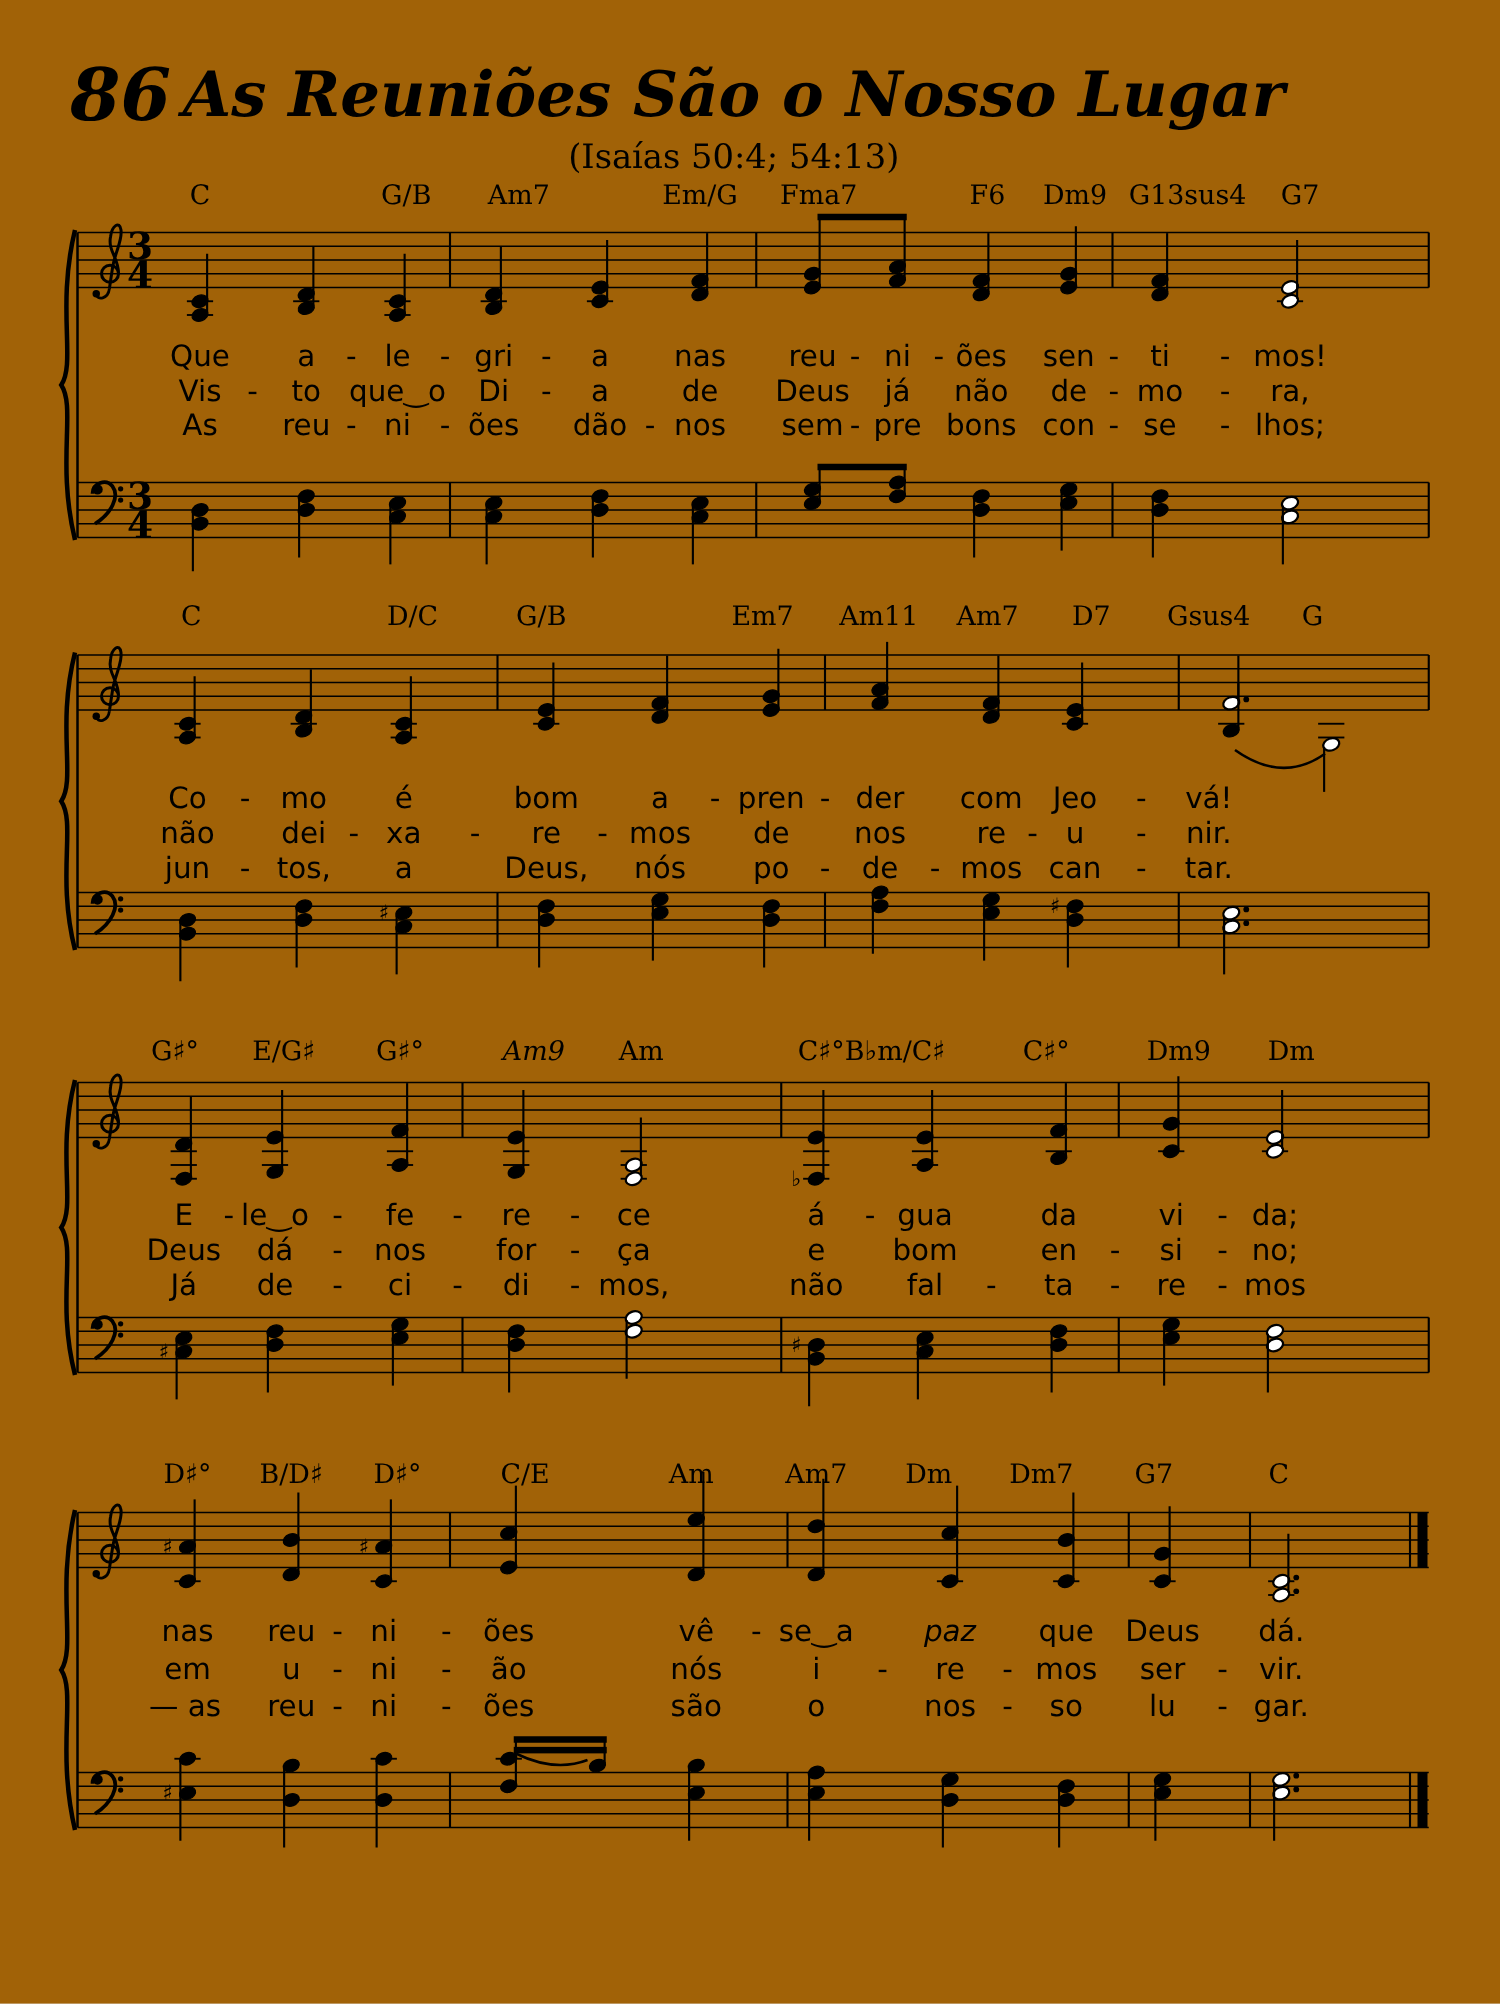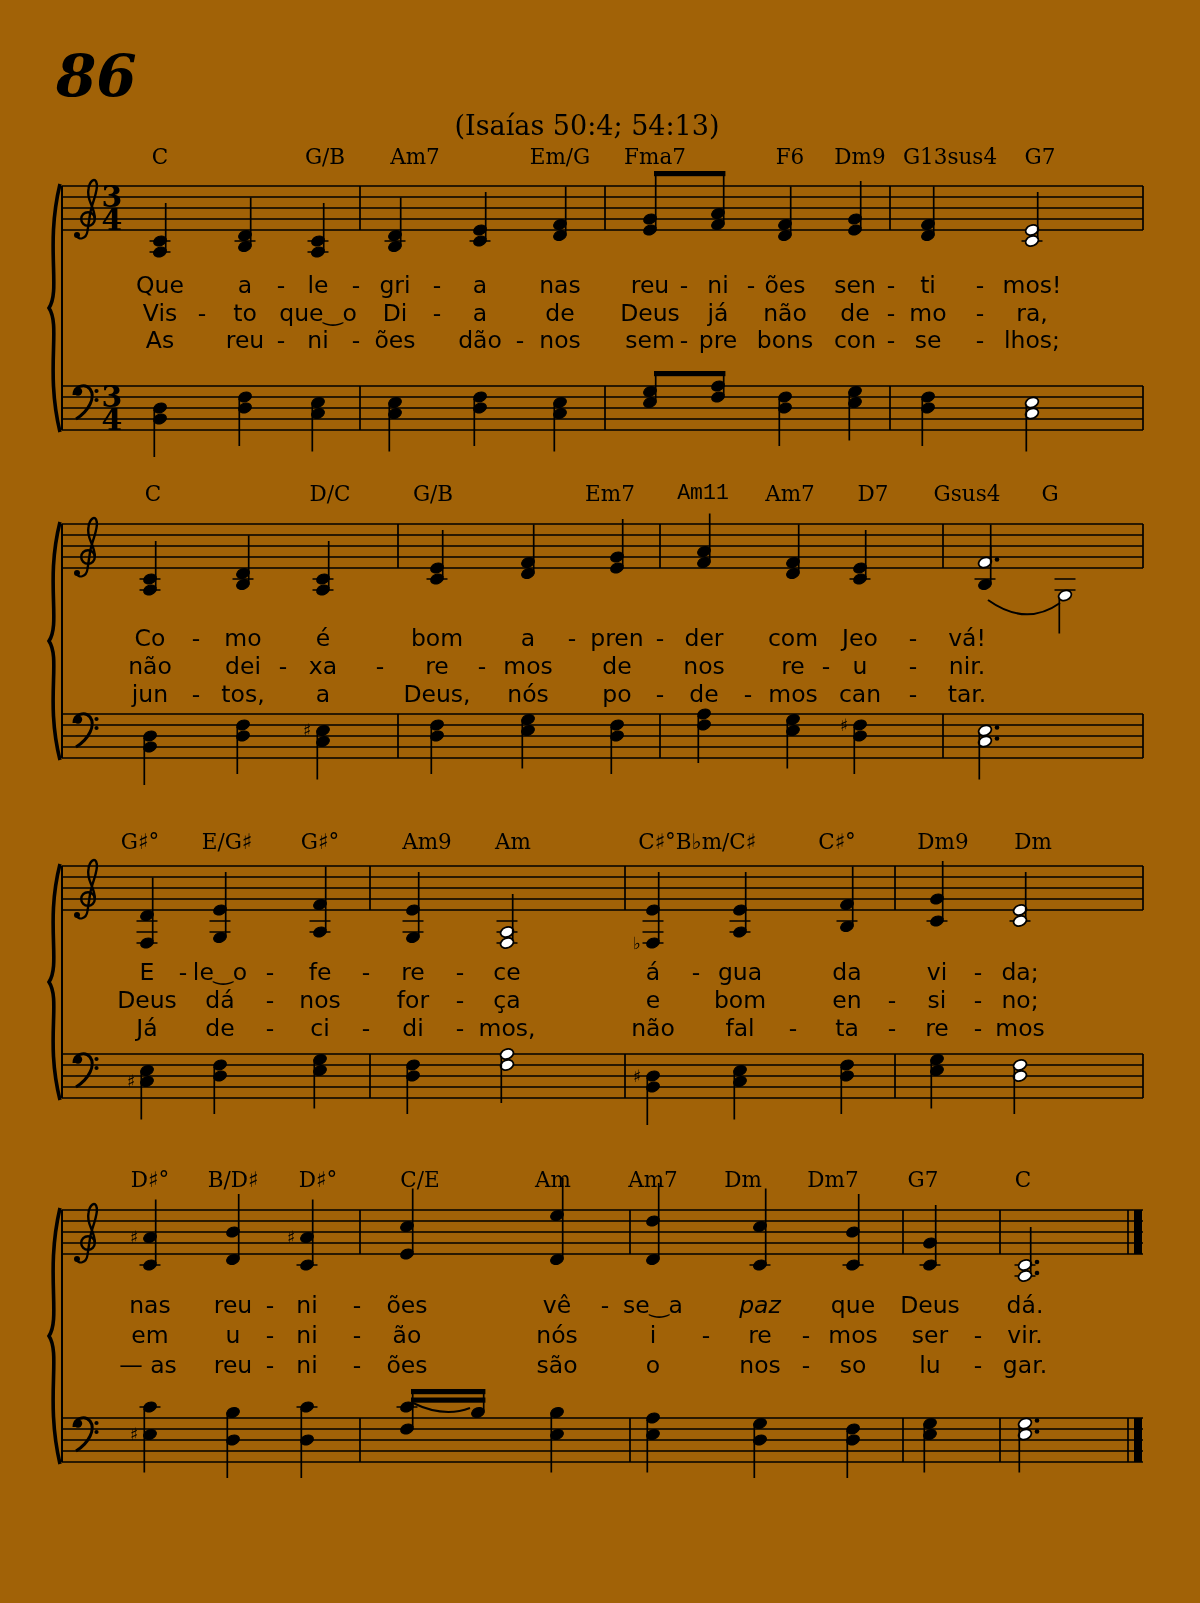--- a/index.html
+++ b/index.html
@@ -15,20 +15,21 @@
   .chord{position:absolute;transform:translateX(-50%);white-space:nowrap;
          font:21.5px "DejaVu Serif","DejaVu Sans",serif;}
   .syl{position:absolute;transform:translateX(-50%);white-space:nowrap;
        font:23.5px "DejaVu Sans","Liberation Sans",sans-serif;}
 </style>
 </head>
 <body>
 
 <div class="page">
   <div class="song-number">86</div>
+  <div class="song-title">As Reuniões São o Nosso Lugar</div>
   <div class="song-subtitle">(Isaías 50:4; 54:13)</div>
   <svg id="score" width="1200" height="1603">
       <g>
         <line x1="62" y1="186" x2="62" y2="430" stroke="#000000" stroke-width="2"></line>
         <g>
           <path d="M 60,184 C 45,246 61,290 49,308
                C 61,326 45,370 60,432" fill="none" stroke="#000000" stroke-width="3.6"></path>
         </g>
         <g>
           <line x1="62" y1="186" x2="1143" y2="186" stroke="#000000" stroke-width="1.3"></line>
@@ -773,21 +774,21 @@
       <span class="syl" style="left: 785px; top: 326px;">bons</span>
       <span class="syl" style="left: 855px; top: 326px;">con</span>
       <span class="syl" style="left: 891px; top: 326px;">-</span>
       <span class="syl" style="left: 928px; top: 326px;">se</span>
       <span class="syl" style="left: 980px; top: 326px;">-</span>
       <span class="syl" style="left: 1032px; top: 326px;">lhos;</span>
       <span class="chord" style="left: 153px; top: 481px;">C</span>
       <span class="chord" style="left: 330px; top: 481px;">D/C</span>
       <span class="chord" style="left: 433px; top: 481px;">G/B</span>
       <span class="chord" style="left: 610px; top: 481px;">Em7</span>
-      <span class="chord" style="left: 703px; top: 481px; font-family: Liberation Mono, monospace;">Am11</span>
+      <span class="chord" style="left: 703px; top: 481px;">Am11</span>
       <span class="chord" style="left: 790px; top: 481px;">Am7</span>
       <span class="chord" style="left: 873px; top: 481px;">D7</span>
       <span class="chord" style="left: 967px; top: 481px;">Gsus4</span>
       <span class="chord" style="left: 1050px; top: 481px;">G</span>
       <span class="syl" style="left: 150px; top: 624px;">Co</span>
       <span class="syl" style="left: 196px; top: 624px;">-</span>
       <span class="syl" style="left: 243px; top: 624px;">mo</span>
       <span class="syl" style="left: 323px; top: 624px;">é</span>
       <span class="syl" style="left: 437px; top: 624px;">bom</span>
       <span class="syl" style="left: 528px; top: 624px;">a</span>
@@ -824,21 +825,21 @@
       <span class="syl" style="left: 660px; top: 680px;">-</span>
       <span class="syl" style="left: 704px; top: 680px;">de</span>
       <span class="syl" style="left: 748px; top: 680px;">-</span>
       <span class="syl" style="left: 793px; top: 680px;">mos</span>
       <span class="syl" style="left: 860px; top: 680px;">can</span>
       <span class="syl" style="left: 913px; top: 680px;">-</span>
       <span class="syl" style="left: 967px; top: 680px;">tar.</span>
       <span class="chord" style="left: 140px; top: 829px;">G♯°</span>
       <span class="chord" style="left: 227px; top: 829px;">E/G♯</span>
       <span class="chord" style="left: 320px; top: 829px;">G♯°</span>
-      <span class="chord" style="left: 427px; top: 829px;">Am9</span>
+      <span class="chord" style="left: 427px; top: 829px; font-style: italic;">Am9</span>
       <span class="chord" style="left: 513px; top: 829px;">Am</span>
       <span class="chord" style="left: 657px; top: 829px;">C♯°</span>
       <span class="chord" style="left: 716px; top: 829px;">B♭m/C♯</span>
       <span class="chord" style="left: 837px; top: 829px;">C♯°</span>
       <span class="chord" style="left: 943px; top: 829px;">Dm9</span>
       <span class="chord" style="left: 1033px; top: 829px;">Dm</span>
       <span class="syl" style="left: 147px; top: 958px;">E</span>
       <span class="syl" style="left: 183px; top: 958px;">-</span>
       <span class="syl" style="left: 220px; top: 958px;">le‿o</span>
       <span class="syl" style="left: 270px; top: 958px;">-</span>

